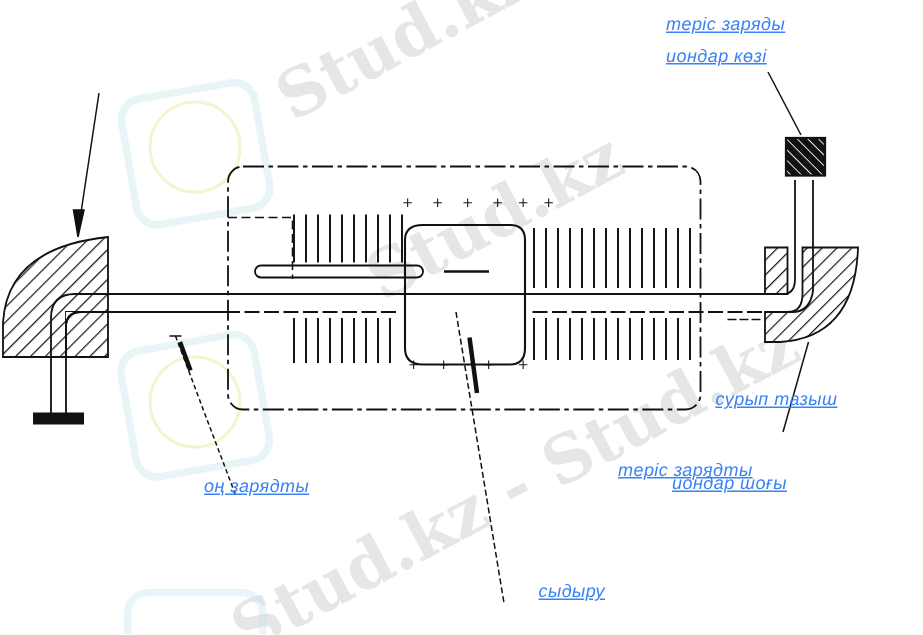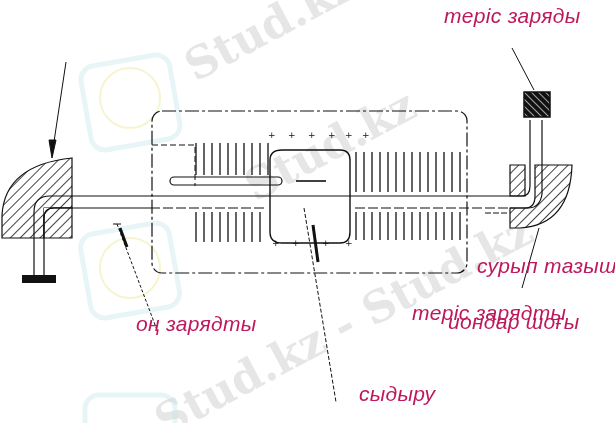--- a/index.html
+++ b/index.html
@@ -1,21 +1,21 @@
 <!DOCTYPE html>
 <html><head>
 <meta charset="utf-8">
 <style>
   html, body { margin:0; padding:0; background:#ffffff; }
   body { width:615px; height:423px; position:relative; overflow:hidden;
          font-family:"Liberation Sans", sans-serif; }
   .stage { position:absolute; left:0; top:0; width:615px; height:423px; }
   svg.diagram { position:absolute; left:0; top:0; }
-  .label { position:absolute; font-style:italic; font-size:21px; color:#be185d;
-           line-height:20px; white-space:nowrap; letter-spacing:0.3px; }
+  .label { position:absolute; font-style:italic; font-size:12px; color:#3b82f6;
+           line-height:20px; white-space:nowrap; letter-spacing:0.3px;text-decoration:underline; }
   .watermark { position:absolute; font-family:"DejaVu Serif","Liberation Serif", serif;
                font-weight:bold; font-size:44px; color:#e6e6e6; transform:rotate(-28deg);
                transform-origin:left bottom; white-space:nowrap; pointer-events:none; }
 </style>
 </head>
 <body>
 
 <div class="stage">
 
   <div class="watermark" style="left:200px;top:40px;">Stud.kz - Stud.kz</div>
@@ -157,19 +157,20 @@
       <line x1="539" y1="228" x2="522" y2="288" stroke-dasharray="none"></line>
       <line x1="117" y1="224" x2="157" y2="330" stroke-dasharray="3 2"></line>
       <line x1="113" y1="224" x2="121" y2="224"></line>
       <line x1="120" y1="228" x2="127" y2="247" stroke-width="3"></line>
       <line x1="304" y1="208" x2="336" y2="402" stroke-dasharray="4 2"></line>
       <line x1="313" y1="225" x2="318" y2="262" stroke-width="3"></line>
     </g>
   </svg>
 
   <div class="label" style="left:444px;top:6px;">теріс заряды</div>
+  <div class="label" style="left:444px;top:27px;">иондар көзі</div>
   <div class="label" style="left:477px;top:256px;">сурып тазыш</div>
   <div class="label" style="left:136px;top:314px;text-align:right;">оң зарядты</div>
   <div class="label" style="left:400px;top:303px;margin-left:12px;">теріс зарядты</div>
   <div class="label" style="left:400px;top:312px;margin-left:48px;">иондар шоғы</div>
   <div class="label" style="left:359px;top:384px;">сыдыру</div>
   <div class="label" style="left:359px;top:398px;margin-top:44px;">орнасы</div>
 </div>
 
 </body></html>

